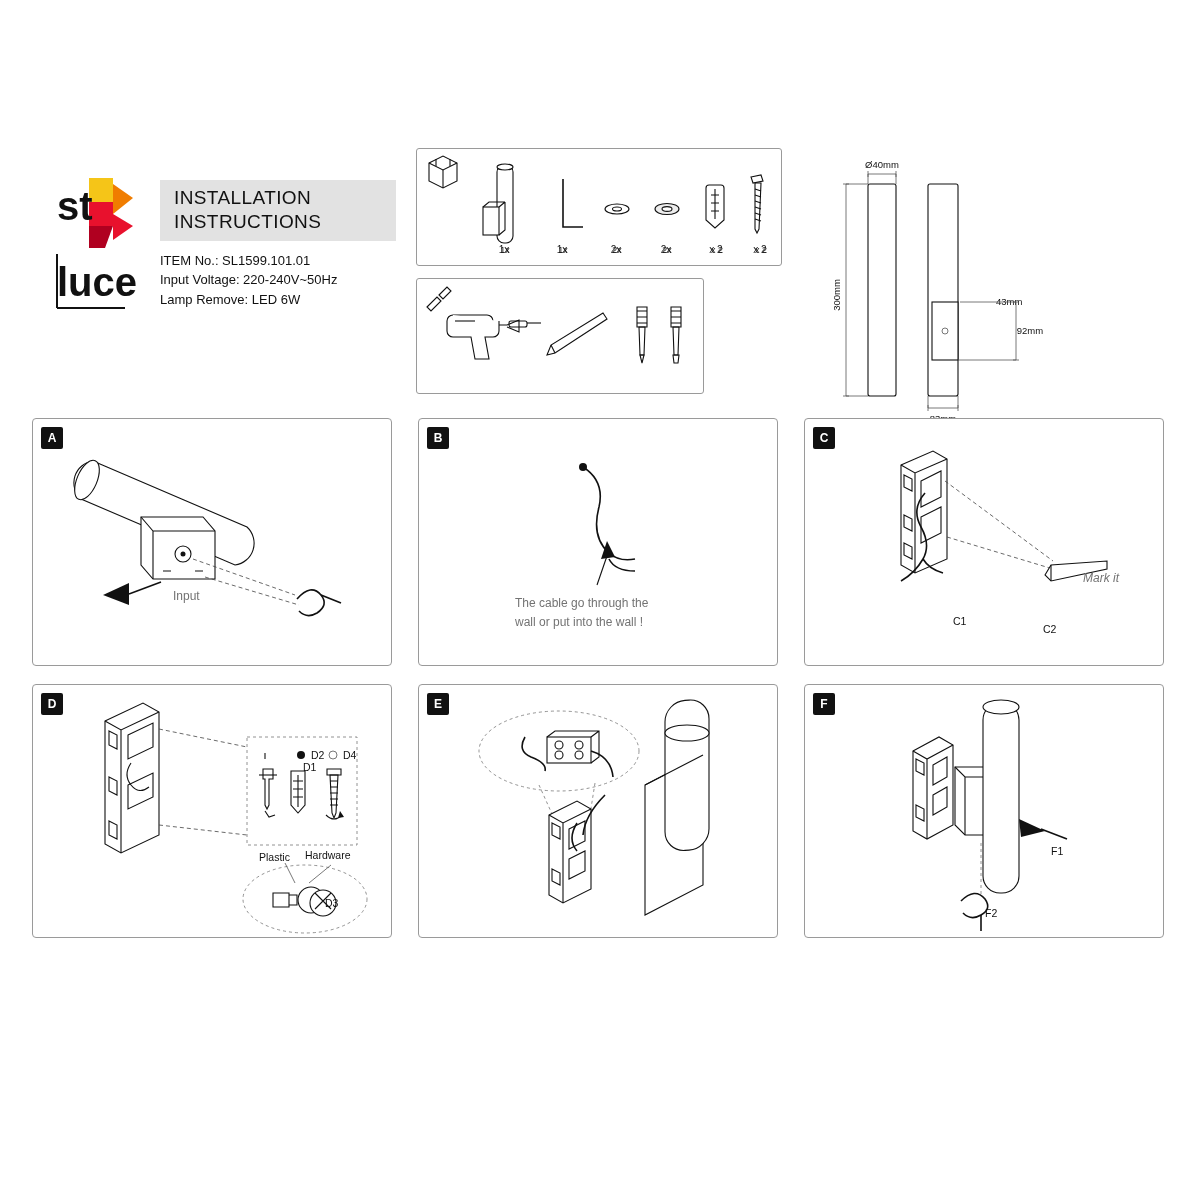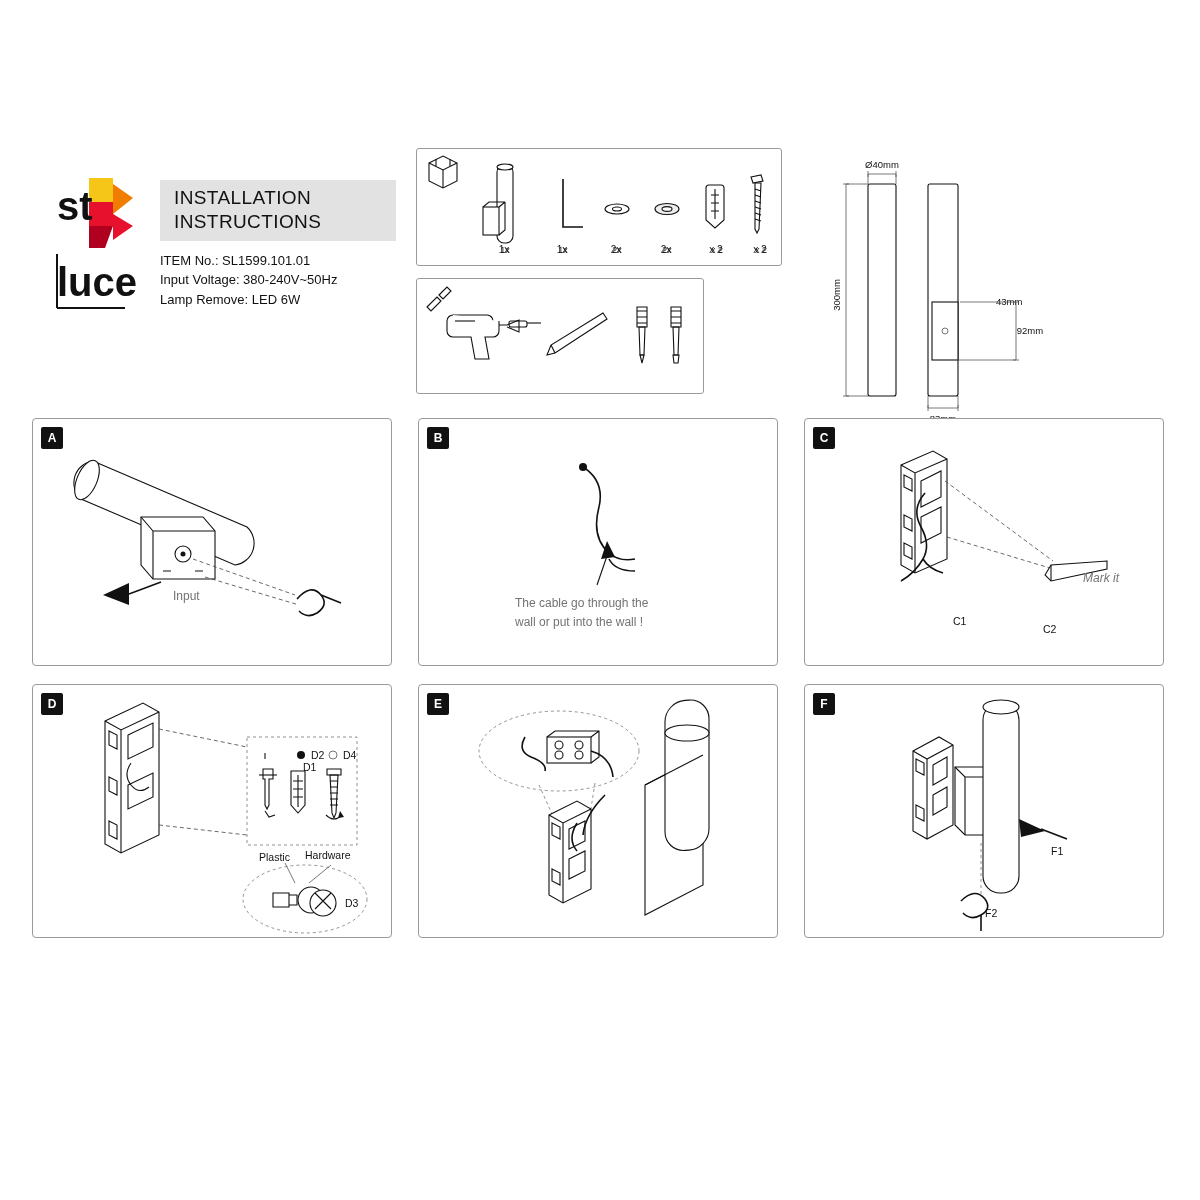--- a/index.html
+++ b/index.html
@@ -61,21 +61,21 @@
     <line x1="2" y1="86" x2="2" y2="140" stroke="#111" stroke-width="2"></line>
   </svg>
 </div>
 
 <div class="abs" id="title-block">
   <div class="title-band">
     <div>INSTALLATION</div>
     <div>INSTRUCTIONS</div>
   </div>
   <div class="spec">ITEM No.: SL1599.101.01</div>
-  <div class="spec" style="margin-top:0">Input Voltage: 380-240V~50Hz</div>
+  <div class="spec" style="margin-top:0">Input Voltage: 220-240V~50Hz</div>
   <div class="spec" style="margin-top:0">Lamp Remove: LED 6W</div>
 </div>
 
 <div class="abs box" id="parts-box">
   <svg width="364" height="116" viewBox="0 0 364 116">
 
     <g transform="translate(8,4)">
       <path class="ln" d="M4 10 L18 3 L32 10 L32 28 L18 35 L4 28 Z"></path>
       <path class="ln" d="M4 10 L18 17 L32 10"></path>
       <path class="ln" d="M18 17 L18 35"></path>
@@ -335,21 +335,21 @@
       <path class="fillw" d="M2 12 h16 v14 h-16 z"></path>
       <path class="ln" d="M18 14 h8 v10 h-8"></path>
       <circle class="fillw" cx="40" cy="19" r="13"></circle>
       <circle class="fillw" cx="52" cy="22" r="13"></circle>
       <path class="ln" d="M44 12 l16 16 M60 12 l-16 16"></path>
     </g>
   </svg>
   <div class="abs small" style="left:246px;top:76px;padding-left:24px;">D1</div>
   <div class="abs small" style="left:278px;top:64px;">D2</div>
   <div class="abs small" style="left:310px;top:64px;text-align:center;">D4</div>
-  <div class="abs small" style="left:312px;top:212px;">D3</div>
+  <div class="abs small" style="left:292px;top:212px;">D3</div>
   <div class="abs small" style="left:226px;top:166px;">Plastic</div>
   <div class="abs small" style="left:272px;top:164px;">Hardware</div>
   <svg class="abs" style="left:232px;top:172px;" width="110" height="36" viewBox="0 0 110 36">
     <path class="thin" d="M20 6 L30 26"></path>
     <path class="thin" d="M66 8 L44 26"></path>
   </svg>
 </div>
 
 <div class="abs step-box" style="left:418px;top:684px;width:360px;height:254px;">
   <div class="badge">E</div>

